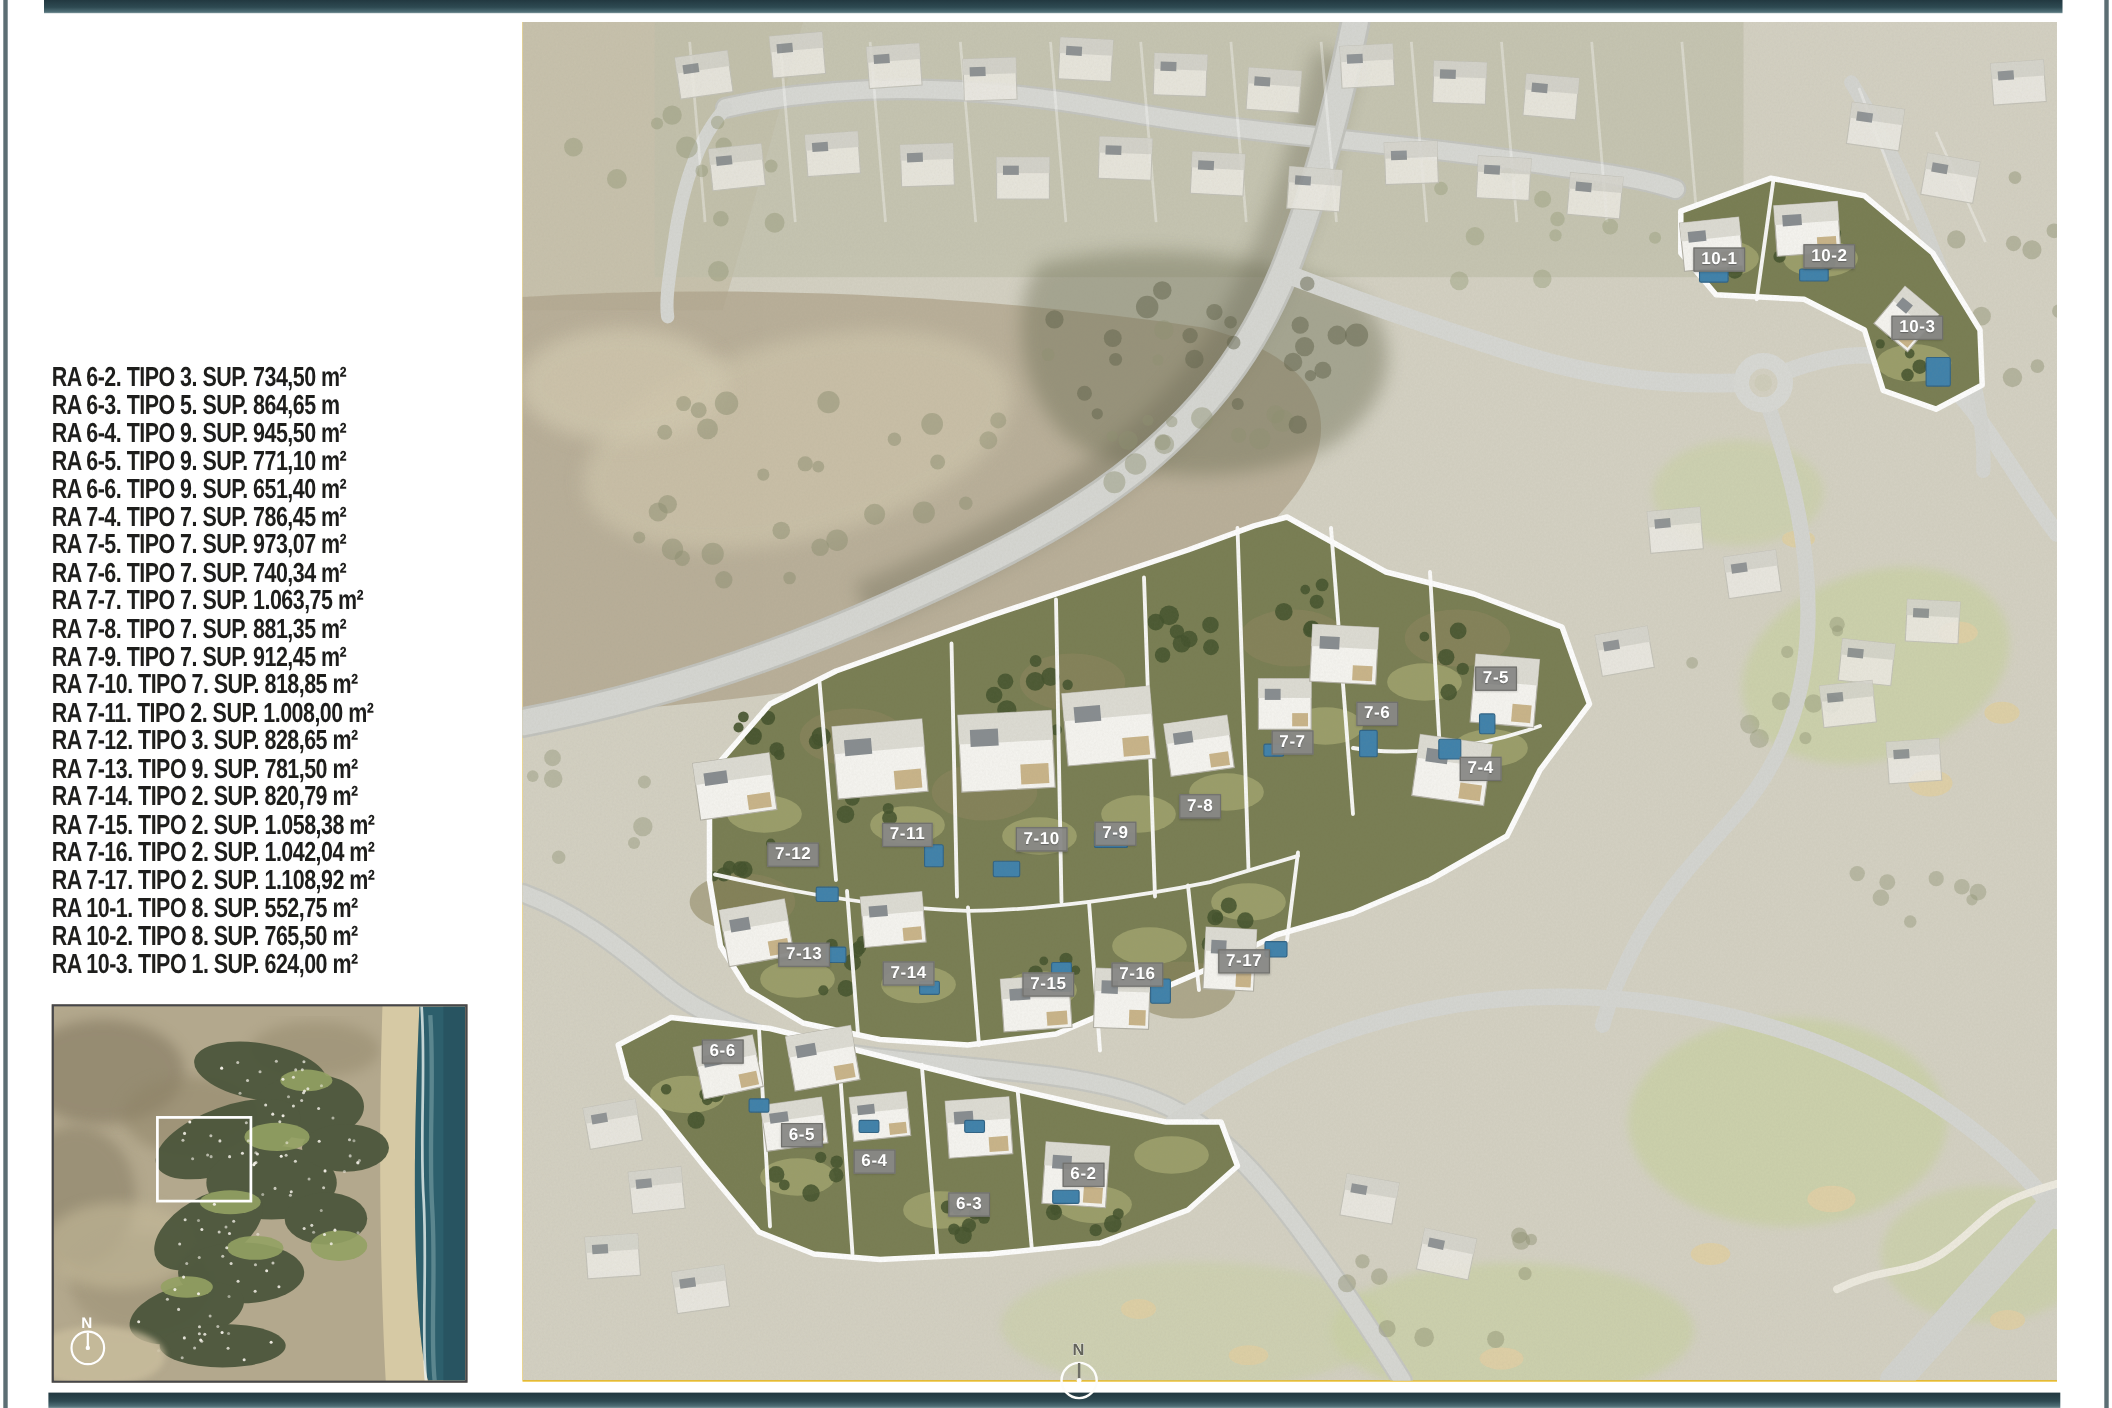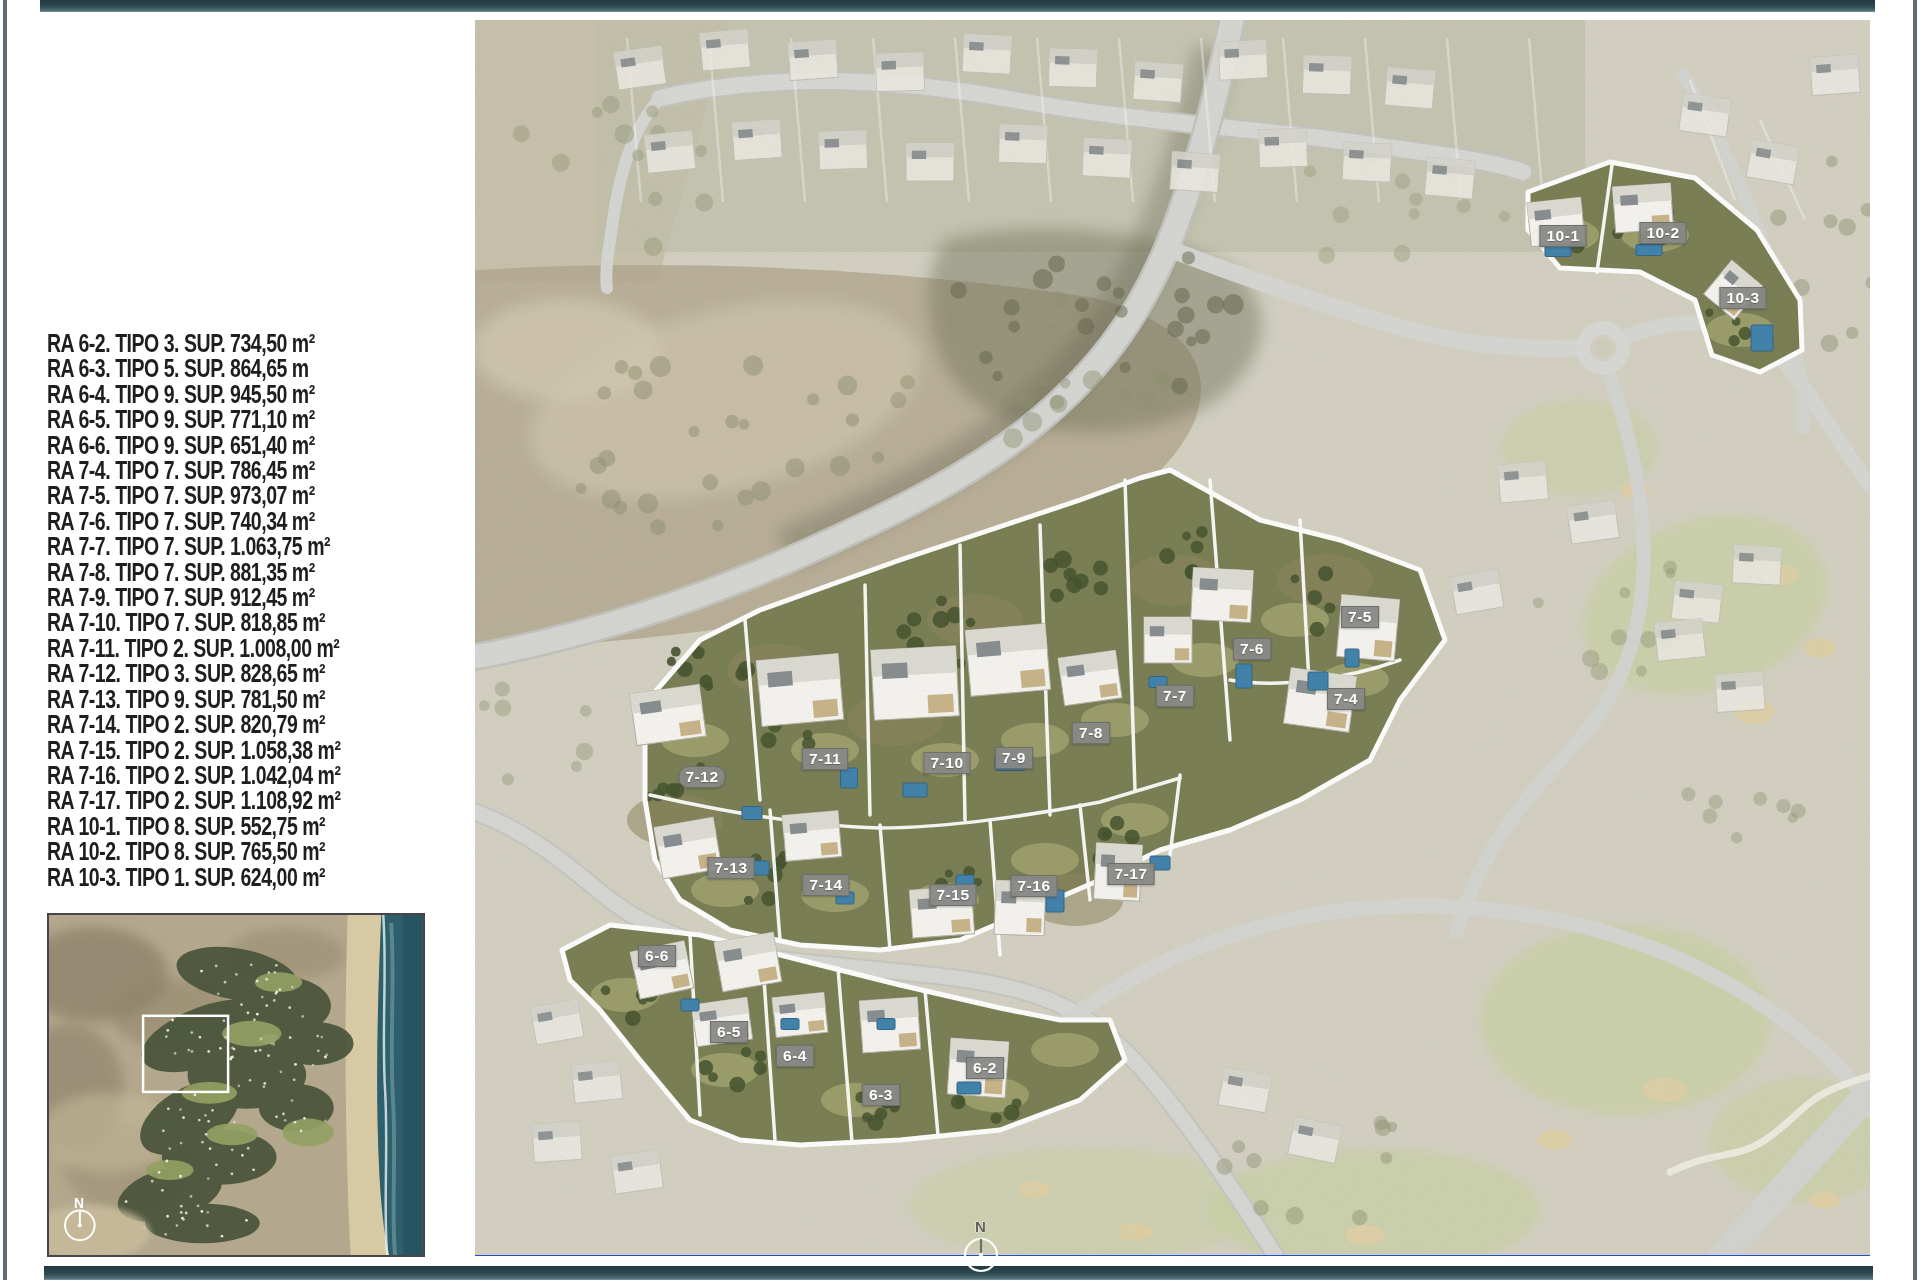--- a/index.html
+++ b/index.html
@@ -10,21 +10,21 @@
   .bar.bottom{left:44px;top:1266px;width:1829px;height:14px;}
   .edge{position:absolute;top:0;width:4px;height:1280px;background:#5c6e74;}
   .edge.left{left:3px;}
   .edge.right{left:1913px;}
   .legend{position:absolute;left:47px;top:331px;}
   .legend-line{white-space:nowrap;font-weight:bold;font-size:25px;line-height:25.4px;
         color:#1e1e1c;letter-spacing:-0.6px;transform:scaleX(.78);transform-origin:0 50%;}
   .inset{position:absolute;left:47px;top:913px;width:378px;height:344px;
         border:2px solid #46464a;box-sizing:border-box;background:#b3a88d;}
   .inset svg{display:block;width:100%;height:100%;}
-  .mainmap{position:absolute;left:475px;top:20px;width:1395px;height:1236px;background:#1d4ed8;}
+  .mainmap{position:absolute;left:475px;top:20px;width:1395px;height:1236px;background:#eab308;}
   .mainmap > svg{position:absolute;left:0;top:0;}
   .plot-label{position:absolute;transform:translate(-50%,-50%);
         background:rgba(136,136,134,.95);border:1px solid #6f6f6b;color:#ffffff;
         font-weight:bold;font-size:15.5px;line-height:17px;padding:1px 6px 2px;
         letter-spacing:.5px;text-shadow:0 1px 1px rgba(70,70,70,.6);
         box-shadow:0 1px 2px rgba(40,40,40,.3);white-space:nowrap;}
   .north{position:absolute;width:40px;height:58px;}
   .north.map-n{left:486px;top:1198px;}
   .north svg{display:block;}
 </style>
@@ -976,27 +976,27 @@
         </g>
       <rect width="1395" height="1235" filter="url(#grain)" opacity=".35"></rect>
     </svg>
 
     <div id="plot-labels">
         <div class="plot-label" style="left: 1088px; top: 216px;">10-1</div>
         <div class="plot-label" style="left: 1188px; top: 213px;">10-2</div>
         <div class="plot-label" style="left: 1268px; top: 278px;">10-3</div>
         <div class="plot-label" style="left: 885px; top: 597px;">7-5</div>
         <div class="plot-label" style="left: 777px; top: 629px;">7-6</div>
-        <div class="plot-label" style="left: 700px; top: 676px;">7-7</div>
+        <div class="plot-label" style="left: 700px; top: 655px;">7-7</div>
         <div class="plot-label" style="left: 871px; top: 679px;">7-4</div>
         <div class="plot-label" style="left: 616px; top: 713px;">7-8</div>
         <div class="plot-label" style="left: 539px; top: 738px;">7-9</div>
         <div class="plot-label" style="left: 472px; top: 743px;">7-10</div>
         <div class="plot-label" style="left: 350px; top: 739px;">7-11</div>
-        <div class="plot-label" style="left: 227px; top: 757px; border-radius: 10px;">7-12</div>
+        <div class="plot-label" style="left: 246px; top: 757px;">7-12</div>
         <div class="plot-label" style="left: 256px; top: 848px;">7-13</div>
         <div class="plot-label" style="left: 351px; top: 865px;">7-14</div>
         <div class="plot-label" style="left: 463px; top: 875px; margin-left: 15px;">7-15</div>
         <div class="plot-label" style="left: 559px; top: 866px;">7-16</div>
         <div class="plot-label" style="left: 656px; top: 854px;">7-17</div>
         <div class="plot-label" style="left: 182px; top: 936px;">6-6</div>
         <div class="plot-label" style="left: 254px; top: 1012px;">6-5</div>
         <div class="plot-label" style="left: 320px; top: 1036px;">6-4</div>
         <div class="plot-label" style="left: 406px; top: 1051px; margin-top: 24px;">6-3</div>
         <div class="plot-label" style="left: 510px; top: 1048px;">6-2</div>

